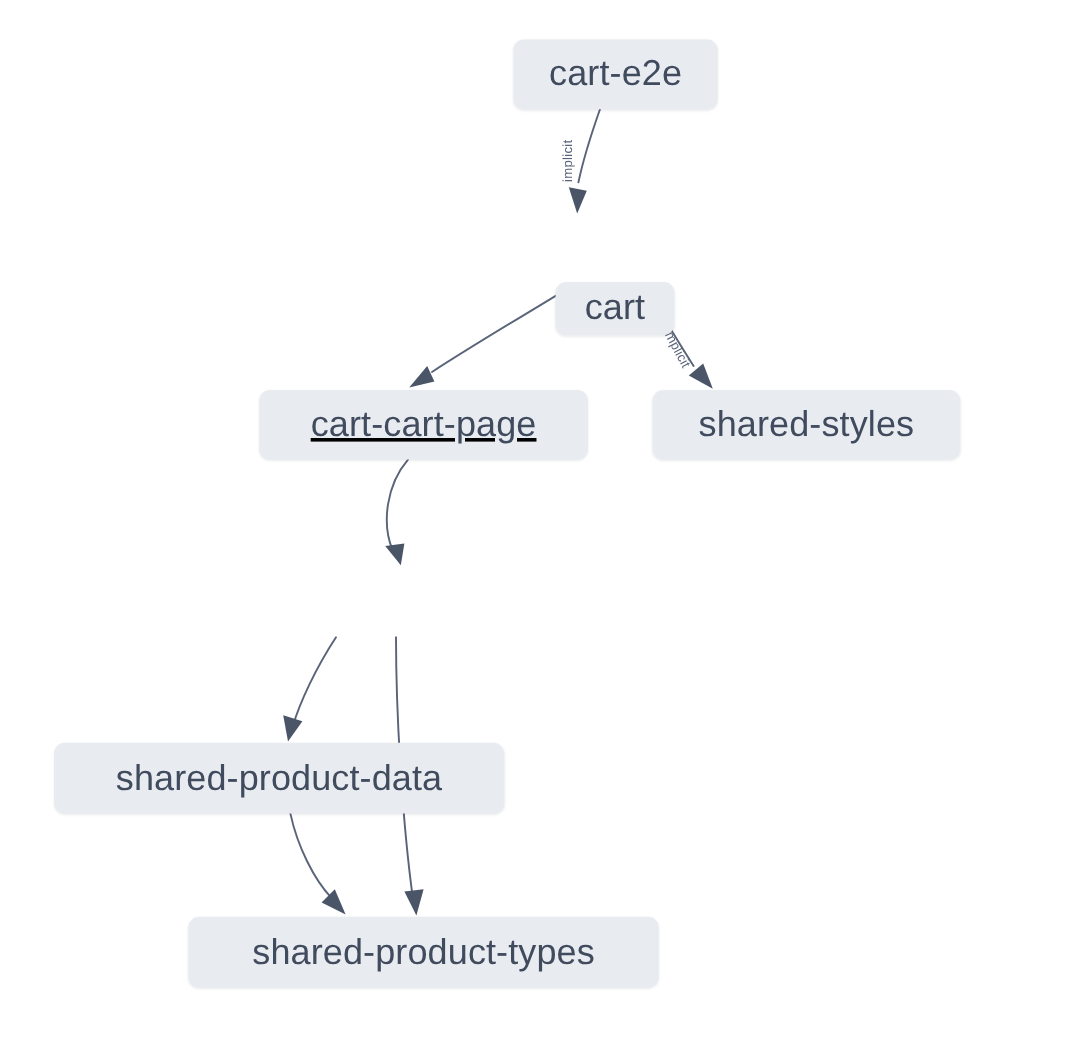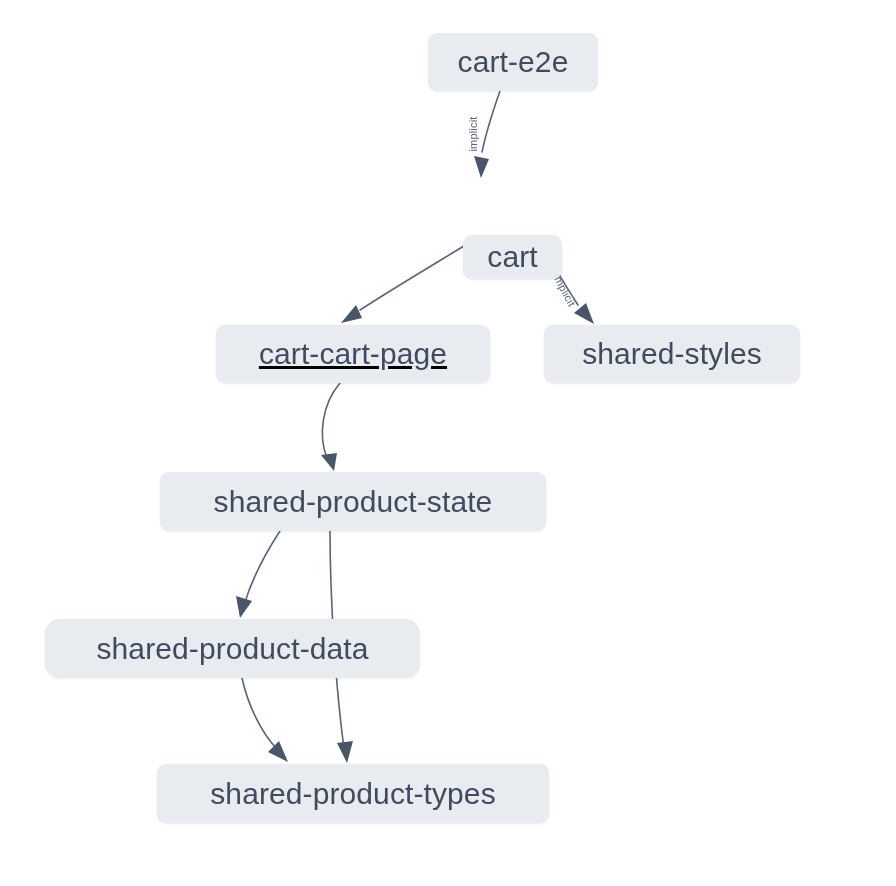--- a/index.html
+++ b/index.html
@@ -130,25 +130,22 @@
     </div>
 
     <div class="node" style="left:216px; top:325px; width:274px; height:58px;text-decoration:underline;">
       <span class="node-label">cart-cart-page</span>
     </div>
 
     <div class="node" style="left:544px; top:325px; width:256px; height:58px;text-align:center;">
       <span class="node-label">shared-styles</span>
     </div>
 
-    <div class="node" style="left:160px; top:472px; width:386px; height:59px;">
-      <span class="node-label">shared-product-state</span>
-    </div>
 
-    <div class="node" style="left:45px; top:619px; width:375px; height:59px;border-radius:15px;">
+    <div class="node" style="left:45px; top:619px; width:375px; height:59px;">
       <span class="node-label">shared-product-data</span>
     </div>
 
     <div class="node" style="left:157px; top:764px; width:392px; height:59px;justify-content:center;">
       <span class="node-label">shared-product-types</span>
     </div>
 
   </div>
 
 </div>

